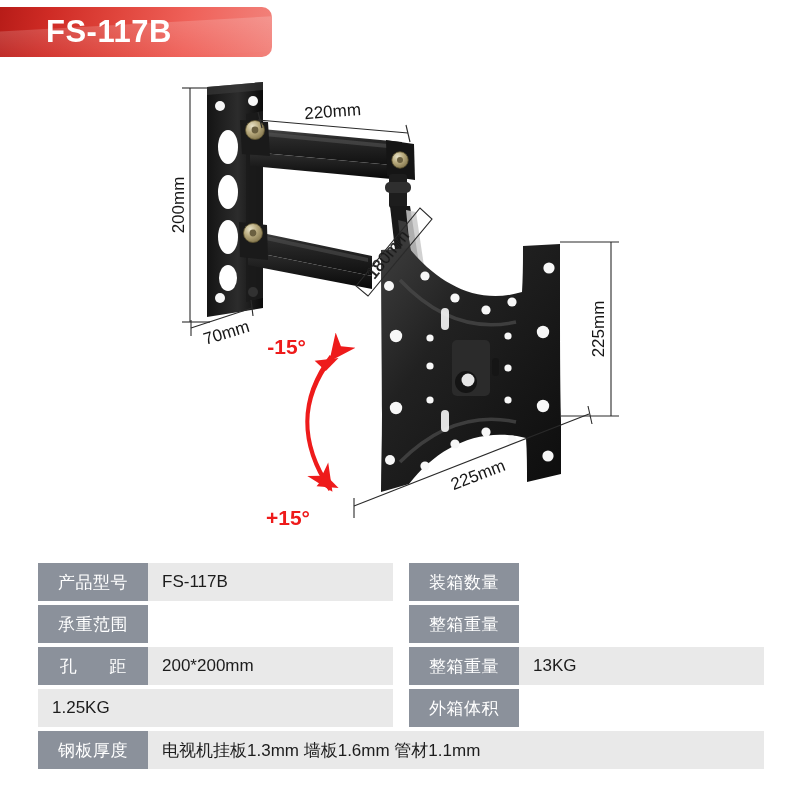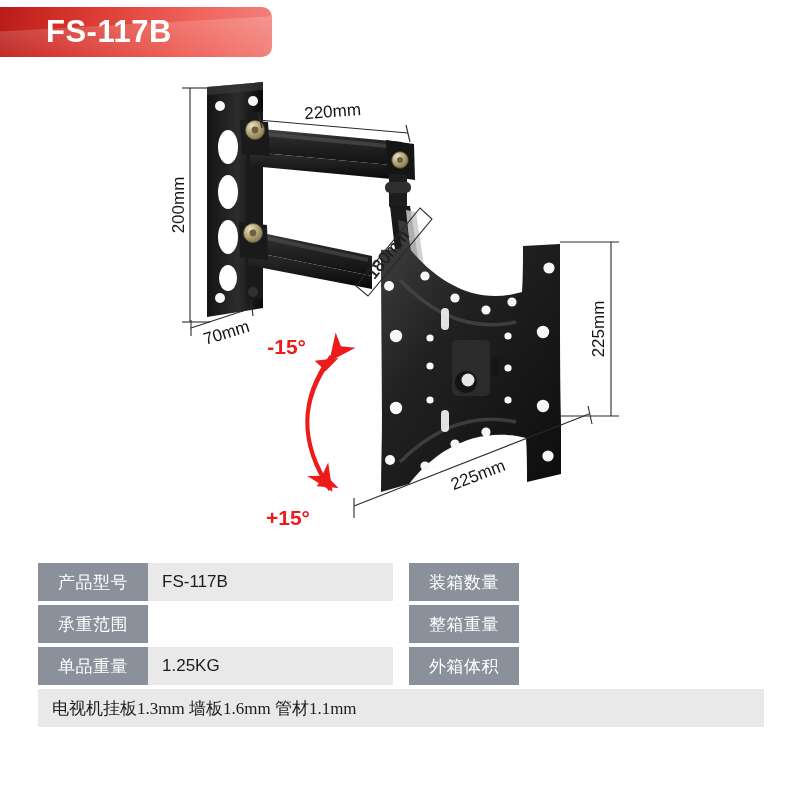--- a/index.html
+++ b/index.html
@@ -112,21 +112,21 @@
     color: #1c1c1c;
     font-size: 17px;
     display: flex;
     align-items: center;
     padding-left: 14px;
     box-sizing: border-box;
   }
   .spec-pair { display: flex; flex: 1 1 0; min-width: 0; }
   .spec-pair .spec-value { min-width: 0; }
   .gap { flex: 0 0 16px; }
-  .spec-row.full .spec-value { flex: 1 1 auto; font-family: Liberation Serif, serif; }
+  .spec-row.full .spec-value { flex: 1 1 auto; }
 </style>
 </head>
 <body>
 
 <div id="header-banner">
   <div class="gloss"></div>
   <span id="header-title">FS-117B</span>
 </div>
 
 <div id="diagram">
@@ -341,29 +341,40 @@
   <div class="spec-row">
     <div class="spec-pair">
       <div class="spec-label">承重范围</div>
     </div>
     <div class="gap"></div>
     <div class="spec-pair">
       <div class="spec-label">整箱重量</div>
     </div>
   </div>
 
-
   <div class="spec-row">
     <div class="spec-pair">
-      <div class="spec-label">单品重量</div>
+      <div class="spec-label spaced">孔    距</div>
+      <div class="spec-value">200*200mm</div>
+    </div>
+    <div class="gap"></div>
+    <div class="spec-pair">
+      <div class="spec-label">整箱重量</div>
+      <div class="spec-value">13KG</div>
+    </div>
+  </div>
+
+  <div class="spec-row">
+    <div class="spec-pair">
       <div class="spec-value">1.25KG</div>
     </div>
     <div class="gap"></div>
     <div class="spec-pair">
       <div class="spec-label">外箱体积</div>
     </div>
   </div>
 
   <div class="spec-row full">
+    <div class="spec-label">钢板厚度</div>
     <div class="spec-value">电视机挂板1.3mm 墙板1.6mm 管材1.1mm</div>
   </div>
 
 </div>
 
 </body></html>

